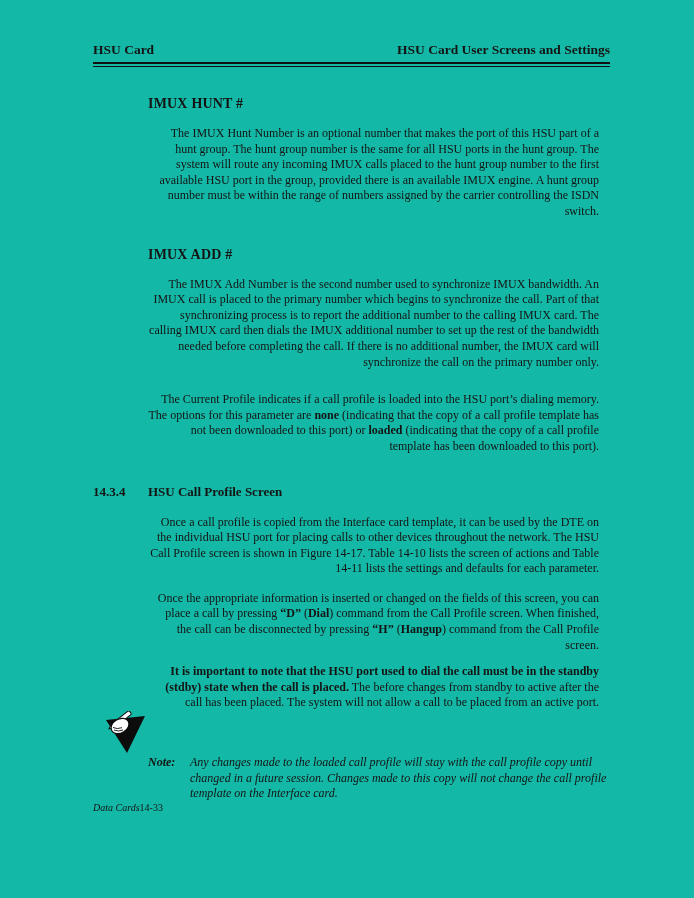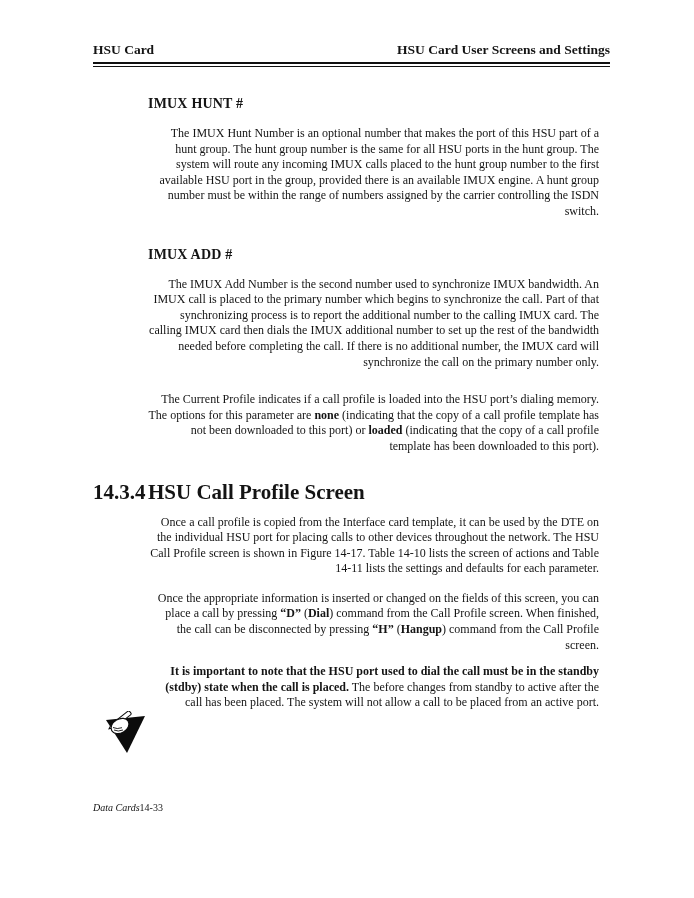--- a/index.html
+++ b/index.html
@@ -1,21 +1,21 @@
 <!DOCTYPE html>
 <html><head>
 <meta charset="utf-8">
 <style>
   html, body { margin: 0; padding: 0; background: #e8e8e8; }
   .page {
     position: relative;
     width: 694px;
     height: 898px;
     margin: 0 auto;
-    background: #ffffff;
+    background: #14b8a6;
     box-sizing: border-box;
     padding: 42px 84px 0 93px;
     overflow: hidden;
     font-family: "Liberation Serif", serif;
     color: #141414;
   }
   
   .hdr-row {
     display: flex;
     justify-content: space-between;
@@ -51,21 +51,21 @@
   .gap-c { height: 26px; }
   .gap-d { height: 12px; }
   .gap-e { height: 14px; }
   .gap-f { height: 11px; }
   .b { font-weight: bold; }
   
   .h2-row {
     display: flex;
     align-items: baseline;
     font-weight: bold;
-    font-size: 21px;
+    font-size: 13px;
     line-height: 22px;
   }
   .h2-num { width: 55px; flex: none; }
   
   .note-icon-wrap { margin: 0 0 0 8px; width: 46px; height: 46px; }
   .note-row {
     display: flex;
     margin-left: 55px;
     margin-top: -2px;
   }
@@ -150,20 +150,24 @@
         <polygon points="5,9 44,5 26,42" fill="#0c0c0c"></polygon>
         <g transform="rotate(-38 18 16)">
           <rect x="14" y="9" width="22" height="4.6" rx="1.5" fill="#ffffff" stroke="#0c0c0c" stroke-width="1"></rect>
           <polygon points="14,9 9,11.3 14,13.6" fill="#ffffff" stroke="#0c0c0c" stroke-width="1"></polygon>
         </g>
         <ellipse cx="19" cy="15" rx="9.5" ry="7" transform="rotate(-30 19 15)" fill="#ffffff" stroke="#0c0c0c" stroke-width="1.2"></ellipse>
         <path d="M13 19 q4 2 9 0 M12 16.5 q4 2 9 0.2" stroke="#0c0c0c" stroke-width="0.9" fill="none"></path>
       </svg>
     </div>
 
+    <div class="note-row">
+      <span class="note-label">Note:</span>
+      <span class="note-body">Any changes made to the loaded call profile will stay with the call profile copy until changed in a future session. Changes made to this copy will not change the call profile template on the Interface card.</span>
+    </div>
 
   </div>
 
   <div class="footer">
     <span class="footer-left">Data Cards</span>
     <span class="footer-right">14-33</span>
   </div>
 
 </div>
 

